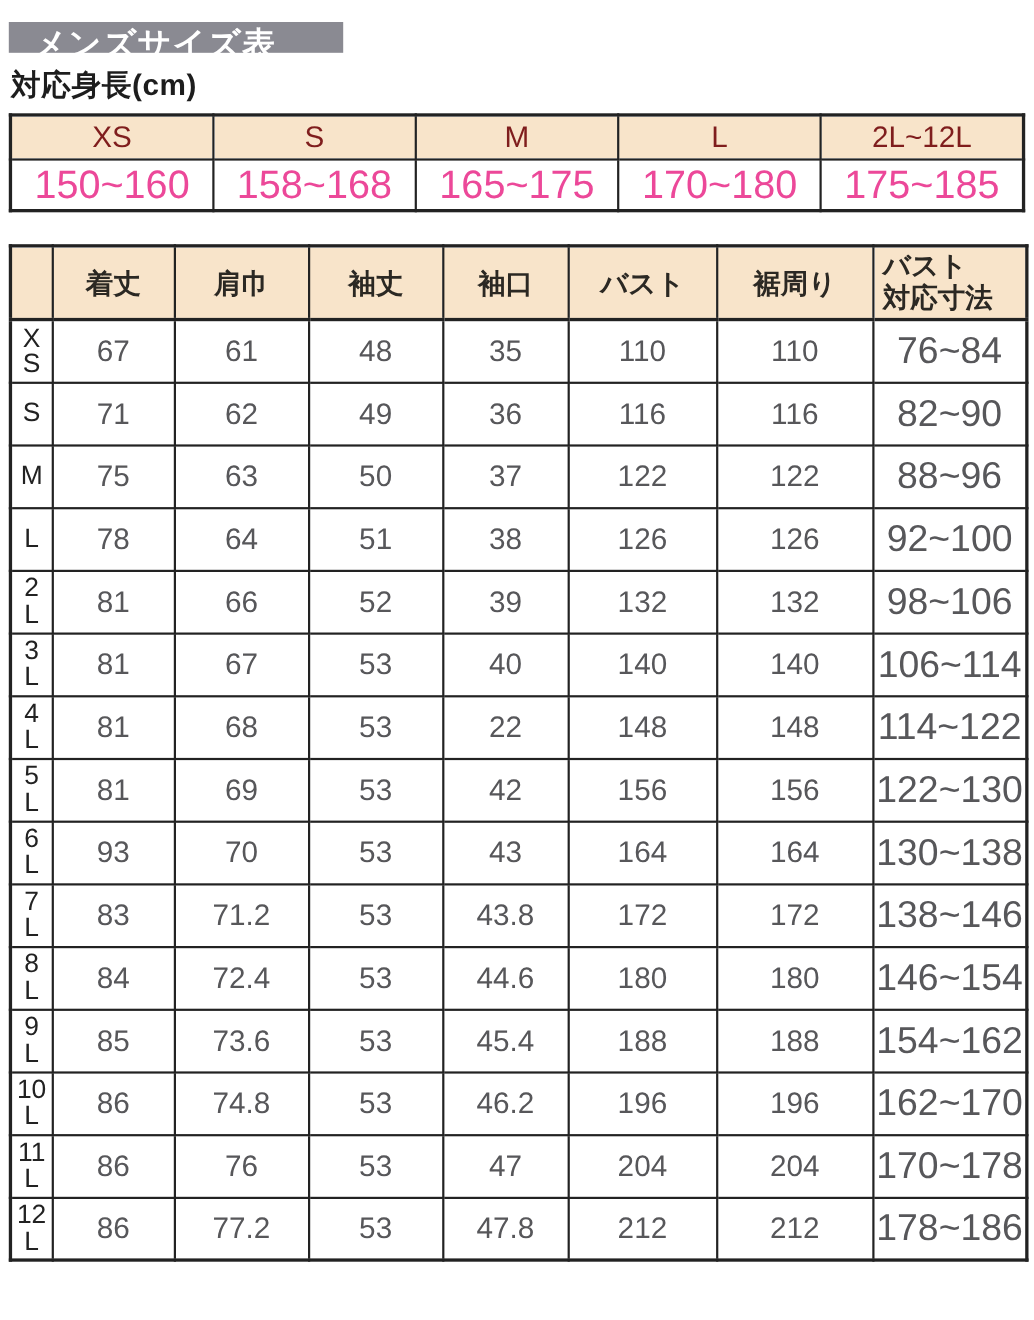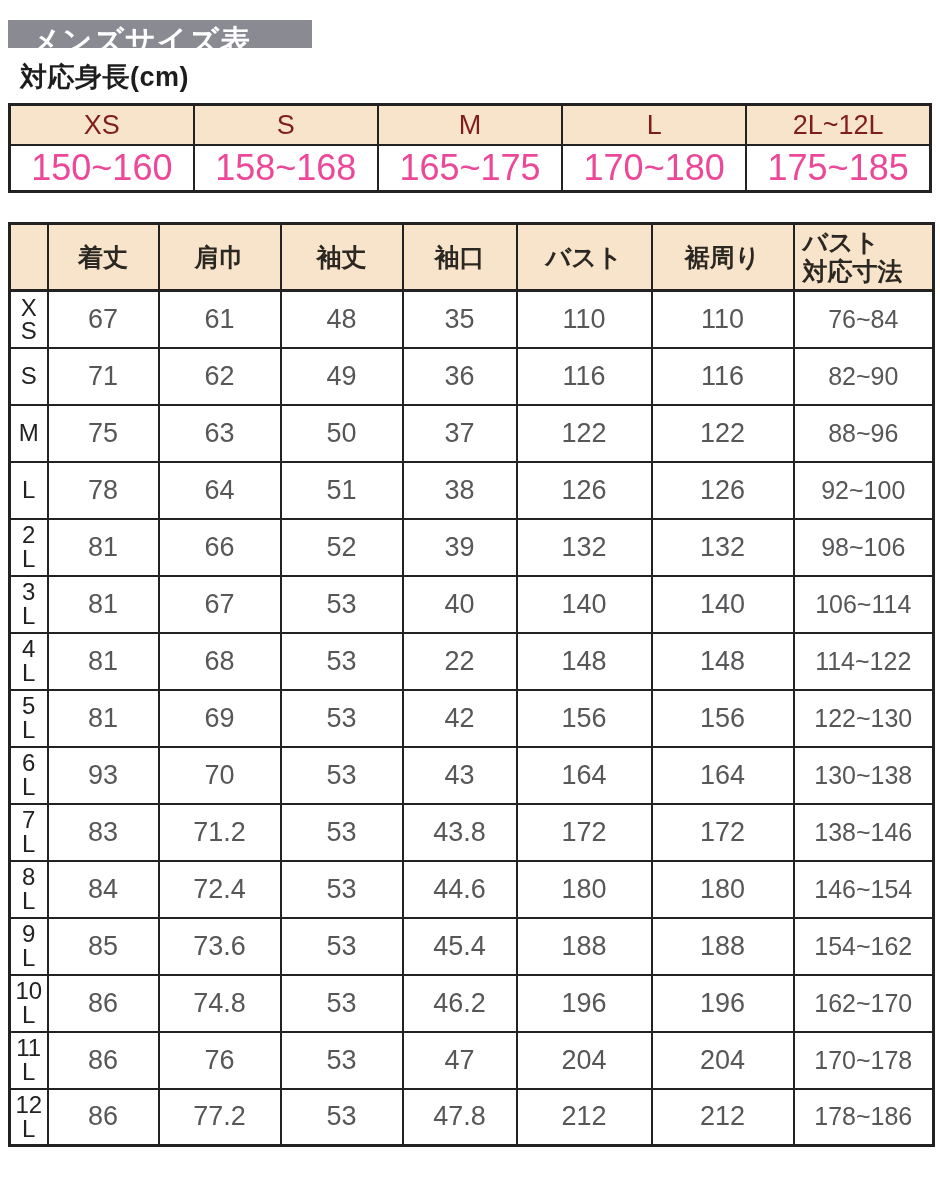--- a/index.html
+++ b/index.html
@@ -26,21 +26,21 @@
     font-size: 30px;
     font-weight: bold;
     line-height: 42px;
     padding-left: 22px;
     letter-spacing: 1px;
     box-sizing: border-box;
   }
   
   .subtitle {
     margin-top: 11px;
-    margin-left: 12px;
+    margin-left: 2px;
     color: #1d1d1d;
     font-size: 27px;
     font-weight: bold;
     letter-spacing: 0.5px;
   }
   
   table {
     border-collapse: collapse;
     table-layout: fixed;
   }
@@ -99,21 +99,21 @@
     font-weight: normal;
     line-height: 0.98;
   }
   .main-table tbody td {
     background: #ffffff;
     color: #57575a;
     font-size: 27px;
     font-weight: normal;
   }
   .main-table tbody td:last-child {
-    font-size: 25px;
+    font-size: 34px;
   }
 </style>
 </head>
 <body>
 
 <div class="page">
 
   <div class="title-banner">メンズサイズ表</div>
 
   <div class="subtitle">対応身長(cm)</div>

